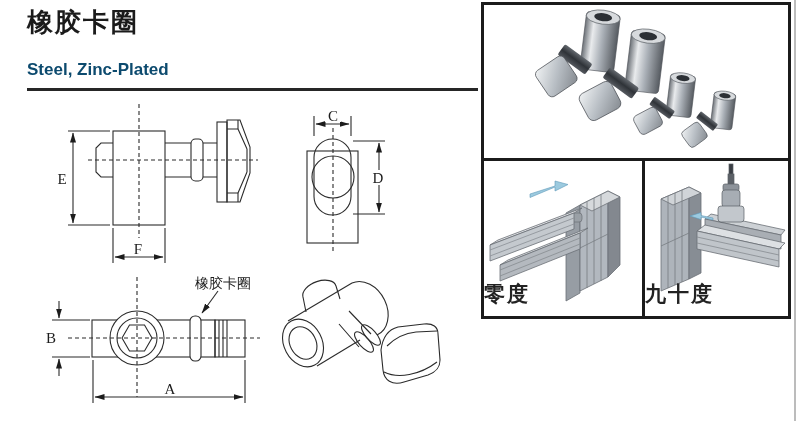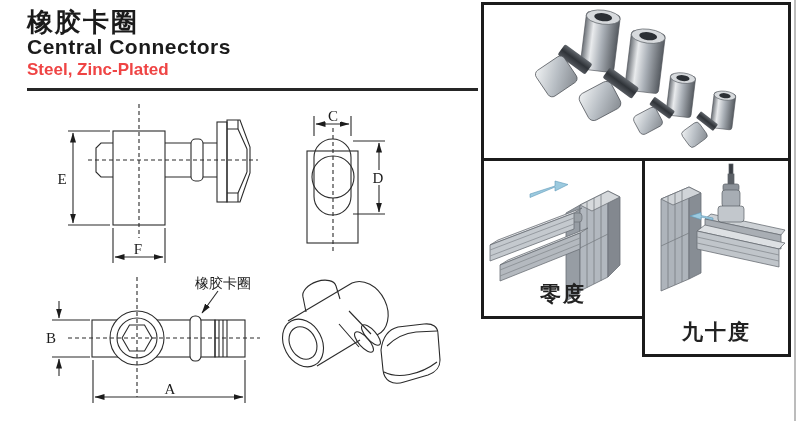--- a/index.html
+++ b/index.html
@@ -2,42 +2,41 @@
 <html><head>
 <meta charset="utf-8">
 <style>
   html,body{margin:0;padding:0;background:#fff;}
   #page{position:relative;width:800px;height:421px;background:#ffffff;overflow:hidden;
         font-family:"Liberation Sans","DejaVu Sans",sans-serif;}
   .abs{position:absolute;}
   
   #title-zh{left:27px;top:5px;font-size:26px;font-weight:bold;color:#1b1b1b;letter-spacing:2px;}
   #title-en{left:27px;top:35px;font-size:21px;font-weight:800;color:#1b1b1b;letter-spacing:0.5px;}
-  #subtitle{left:27px;top:60px;font-size:17px;font-weight:800;color:#ef4444;}
+  #subtitle{left:27px;top:60px;font-size:17px;font-weight:800;color:#0c4a6e;}
   #header-rule{left:27px;top:88px;width:451px;height:3px;background:#262626;}
   
   .panel{position:absolute;border:3px solid #1b1b1b;background:#fff;box-sizing:border-box;}
   #photo-panel{left:481px;top:2px;width:310px;height:159px;}
   #zero-panel{left:481px;top:158px;width:164px;height:161px;}
-  #ninety-panel{left:642px;top:158px;width:149px;height:199px;text-decoration:underline;}
-  .panel-label{position:absolute;left:0;right:0;bottom:8px;text-align:center;
+  #ninety-panel{left:642px;top:158px;width:149px;height:161px;text-decoration:underline;}
+  .panel-label{position:absolute;left:0;right:0;bottom:8px;
                font-family:"Liberation Serif","DejaVu Serif",serif;
                font-size:21px;font-weight:700;color:#222;letter-spacing:2px;}
   #page-edge{left:794px;top:0;width:2px;height:421px;background:#bcbcbc;}
   svg{display:block;}
   .dimtxt{font-family:"Liberation Serif","DejaVu Serif",serif;font-size:15px;fill:#1c1c1c;}
   .cntxt{font-family:"Liberation Serif","DejaVu Serif",serif;font-size:14px;fill:#1c1c1c;}
 </style>
 </head>
 <body>
 
 <div id="page">
 
   <div class="abs" id="title-zh">橡胶卡圈</div>
-  <div class="abs" id="title-en">Central Connectors</div>
   <div class="abs" id="subtitle">Steel, Zinc-Plated</div>
   <div class="abs" id="header-rule"></div>
 
   <div class="abs" style="left:0;top:95px;width:480px;height:326px;">
   <svg width="480" height="326" viewBox="0 95 480 326">
     <defs>
       <marker id="arr" markerWidth="11" markerHeight="9" refX="9.5" refY="4" orient="auto-start-reverse" markerUnits="userSpaceOnUse">
         <path d="M0,1 L10,4 L0,7 Z" fill="#1c1c1c"></path>
       </marker>
     </defs>

